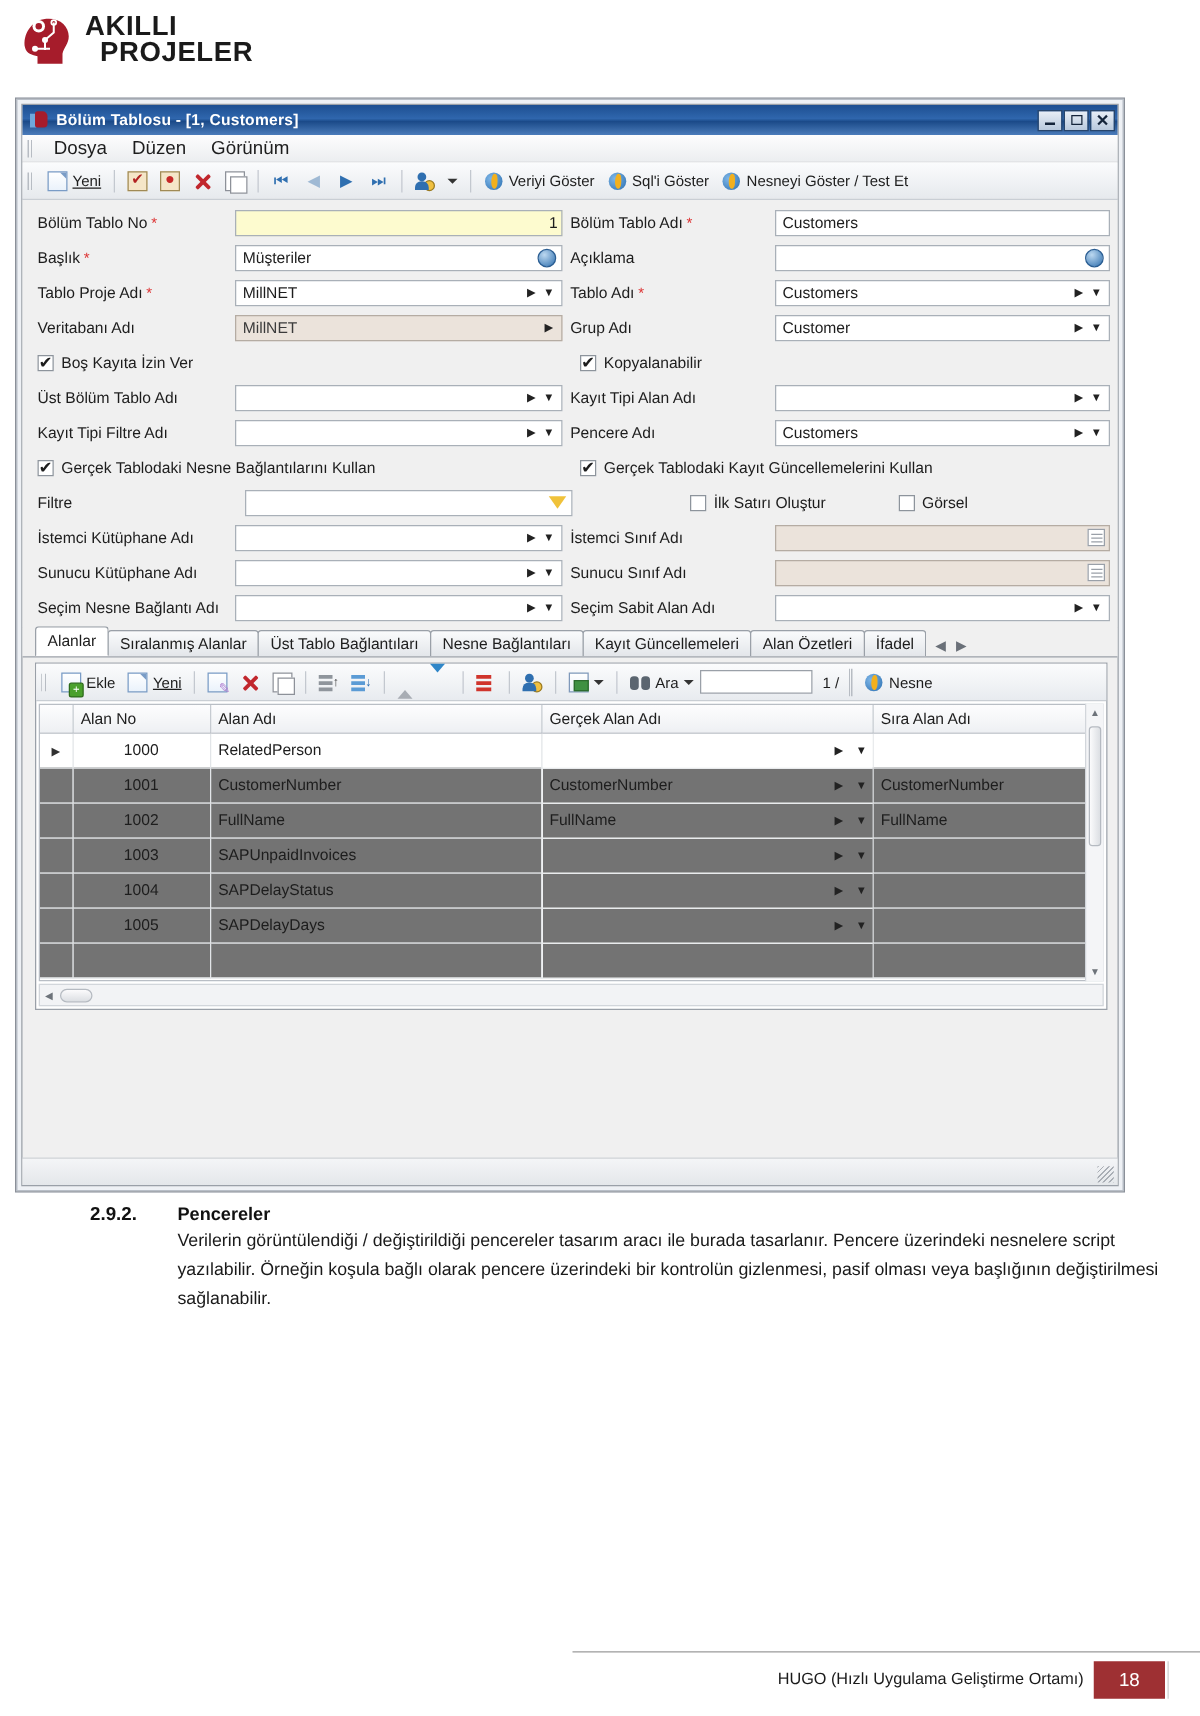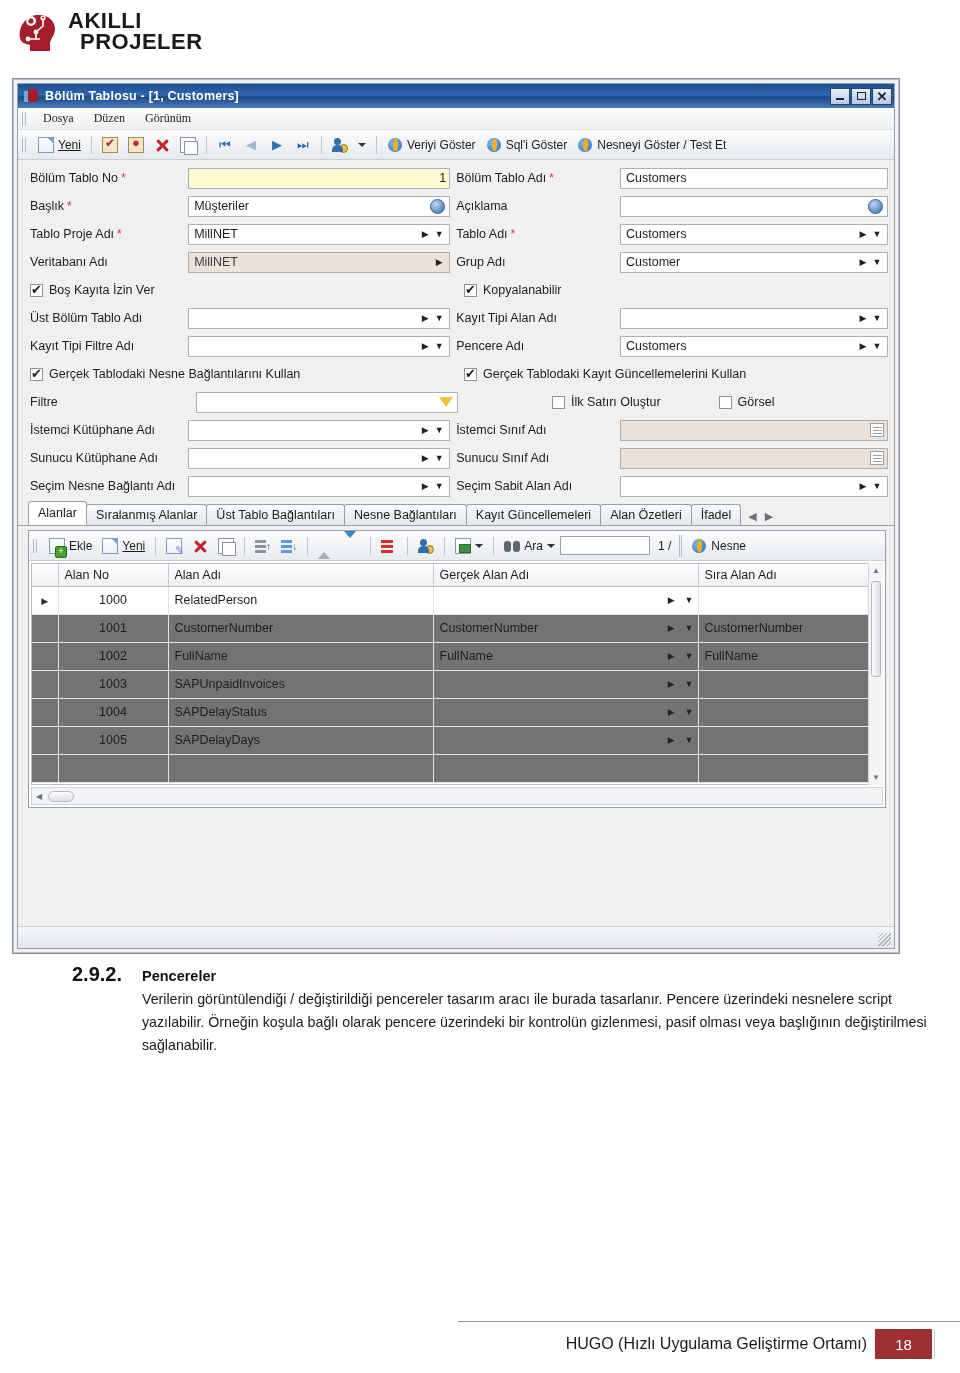--- a/index.html
+++ b/index.html
@@ -45,21 +45,21 @@
     font-size:11px; color:#14243a; font-family:"Liberation Sans",sans-serif;
   }
   .tb-btn .gmin { display:block; width:8px; height:2px; background:#14243a; margin-top:6px;}
   .tb-btn .gmax { display:block; width:9px; height:8px; border:1.5px solid #14243a;}
   .tb-btn .gcls { font-size:13px; font-weight:bold; line-height:1; }
 
   
   .menubar { height:22px; background:linear-gradient(to bottom,#fdfdfd,#eceef0); display:flex; align-items:center; border-bottom:1px solid #dfe1e4; }
   .grip { width:6px; height:14px; margin:0 5px 0 4px; background:
       repeating-linear-gradient(to right,#b7bcc3 0 1px, transparent 1px 3px); }
-  .menu-item { font-size:12px; color:#1d1d1d; padding:2px 10px;font-family:Liberation Serif, serif; }
+  .menu-item { font-size:15px; color:#1d1d1d; padding:2px 10px; }
 
   
   .toolbar { height:30px; background:linear-gradient(to bottom,#fbfcfd,#e6e9ed); display:flex; align-items:center; border-bottom:1px solid #c9ced4; }
   .tbtn { display:flex; align-items:center; gap:4px; padding:2px 5px; font-size:12px; color:#1d1d1d; white-space:nowrap;}
   .sep { width:1px; height:18px; background:#c3c8cf; margin:0 5px; }
   .ico { width:16px; height:16px; position:relative; flex:0 0 auto; display:inline-block; }
   .u { text-decoration:underline; }
 
   
   .ico-doc{background:linear-gradient(to bottom,#ffffff,#eaf2fb);border:1px solid #7a9cc6;}
@@ -182,28 +182,28 @@
   .hscroll .lf { width:14px; text-align:center; color:#6d737a; font-size:8px; }
   .hscroll .thumb { width:26px; height:11px; background:linear-gradient(to bottom,#fbfbfc,#dcdfe3); border:1px solid #b5bac1; border-radius:6px; margin-left:2px; }
 
   .statusbar { position:absolute; left:0; right:0; bottom:0; height:22px; background:linear-gradient(to bottom,#f4f5f7,#e4e7ea); border-top:1px solid #cfd3d8;}
   .resizer { position:absolute; right:3px; bottom:2px; width:13px; height:13px;
      background: repeating-linear-gradient(135deg,#a9aeb5 0 1px, transparent 1px 3px); }
 
   
   .doc { position:absolute; left:72px; top:963px; width:880px; }
   .sec-head { display:flex; gap:0; align-items:baseline; margin-bottom:2px; }
-  .sec-num { font-size:20px; font-weight:bold; color:#111; width:70px; flex:0 0 auto; }
+  .sec-num { font-size:15px; font-weight:bold; color:#111; width:70px; flex:0 0 auto; }
   .sec-title { font-size:14.5px; font-weight:bold; color:#111; }
   .para { margin-left:70px; font-size:14.2px; line-height:1.62; color:#1a1a1a; text-align:left; width:800px; }
 
   
   .footer { position:absolute; left:0; right:0; bottom:0; height:60px; }
   .footrule { position:absolute; left:458px; right:0; top:8px; height:1px; background:#9b9b9b; }
-  .foottext { position:absolute; right:93px; top:22px; font-size:16px; color:#1a1a1a; white-space:nowrap; }
+  .foottext { position:absolute; right:93px; top:22px; font-size:13px; color:#1a1a1a; white-space:nowrap; }
   .pagebox { position:absolute; right:28px; top:16px; width:57px; height:30px; background:#9e3033; color:#fff; font-size:15px; display:flex; align-items:center; justify-content:center; }
   .pagebox-tail { position:absolute; right:16px; top:16px; width:10px; height:30px; background:#ffffff; border-left:1px solid #cfcfcf; }
 </style>
 </head>
 <body>
 
 <div class="page-logo">
   <div class="logo-mark">
     <svg width="48" height="48" viewBox="0 0 48 48" aria-hidden="true">
       <path d="M6 30 C4 20 11 8 23 7 C34 6 41 13 41 21 C41 27 37 30 36 35 L36 43 L16 43 L16 37 C12 36 7 35 6 30 Z" fill="#a61c2b"></path>

